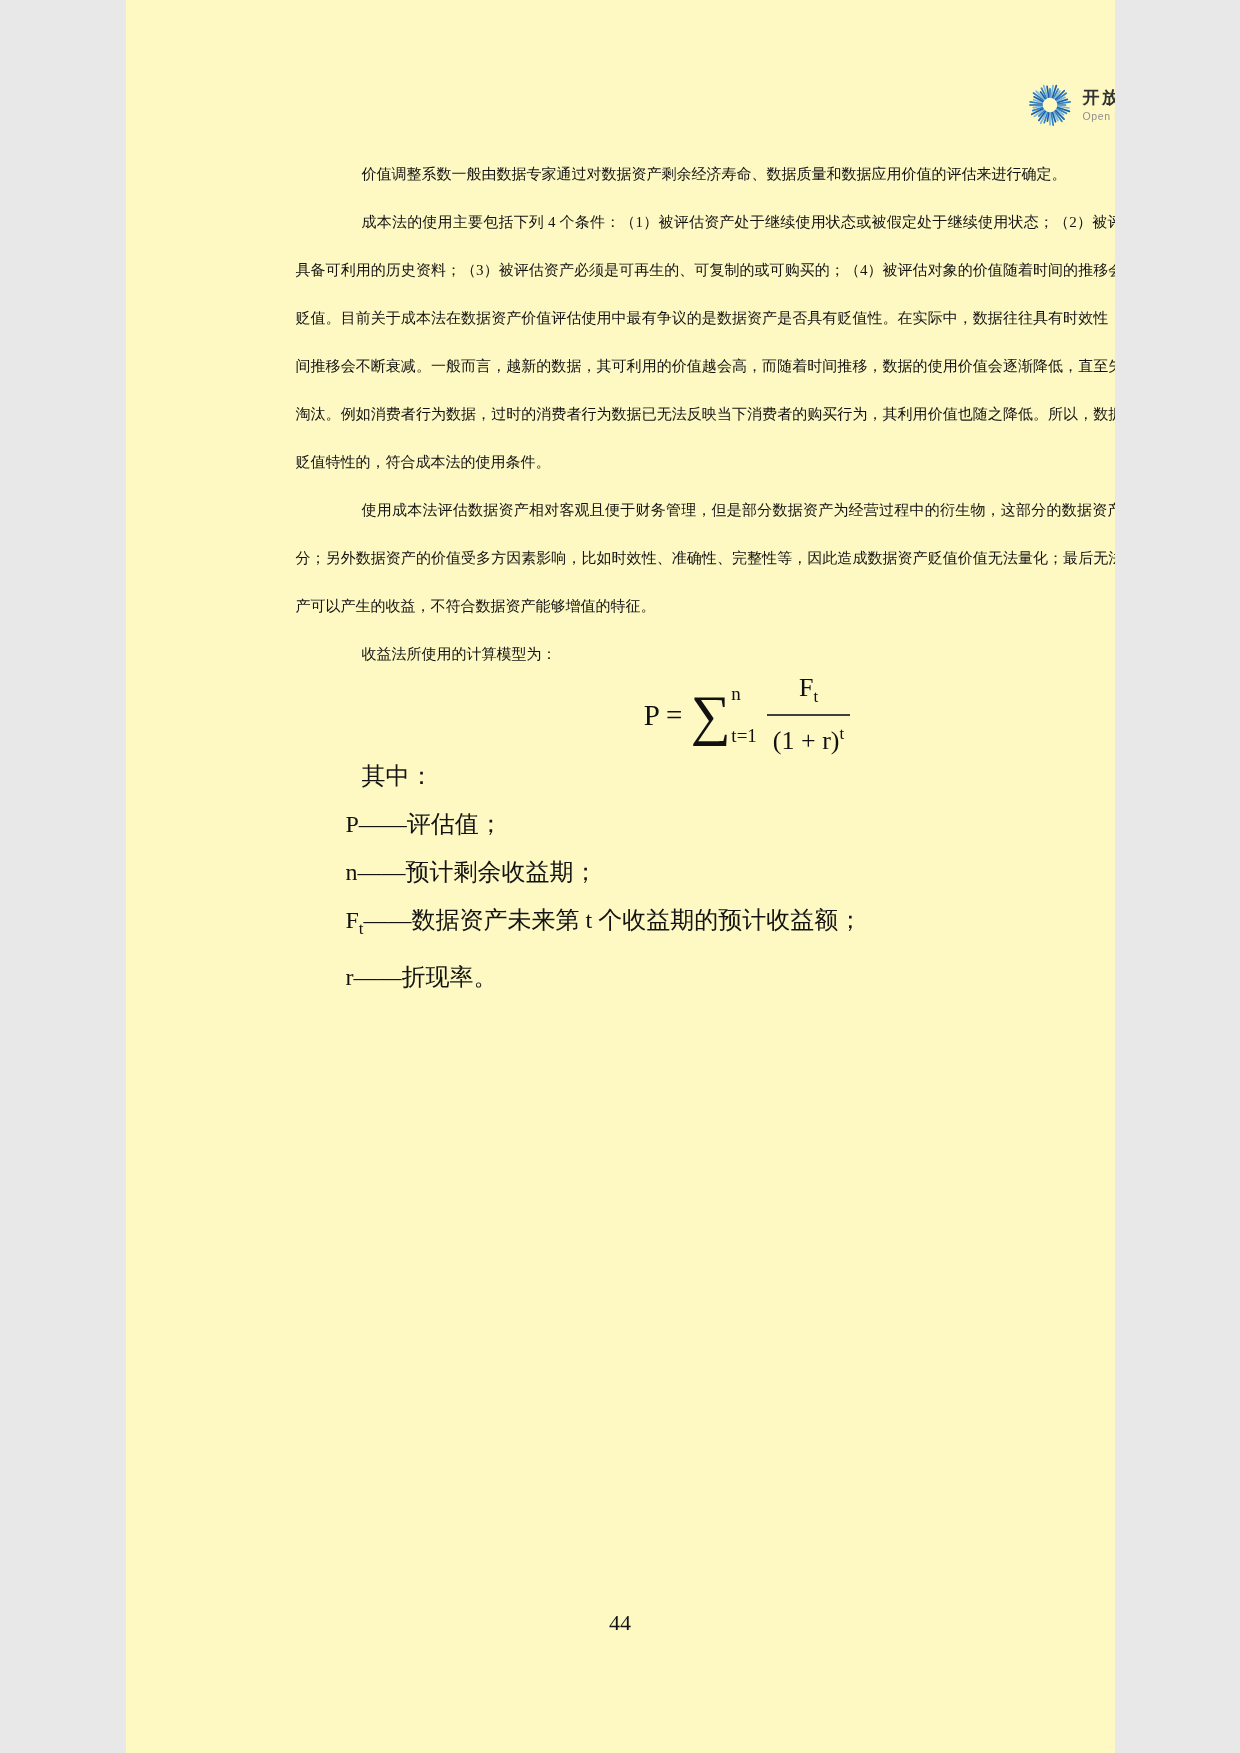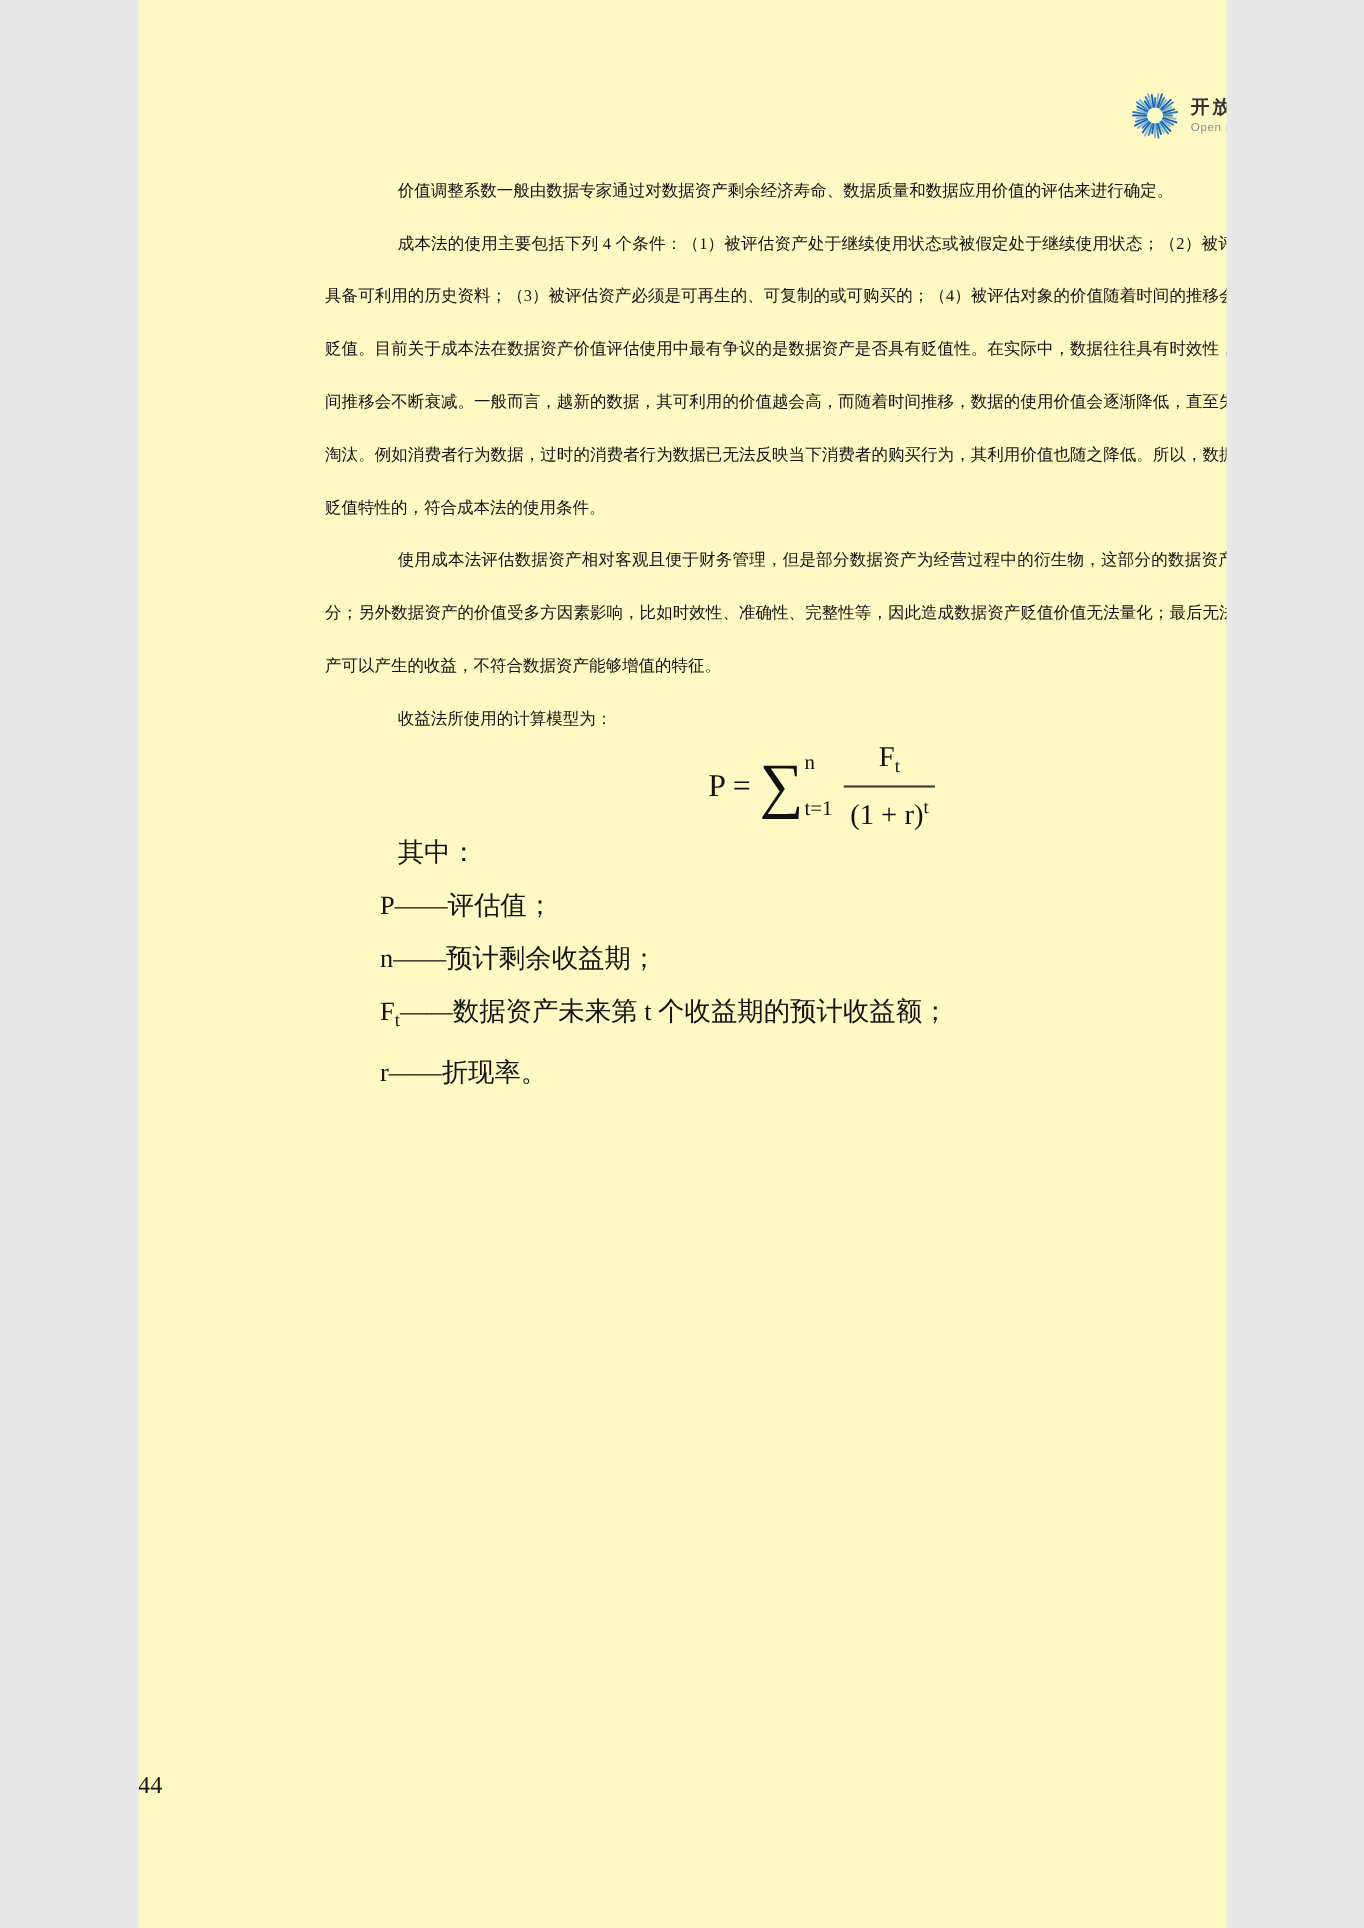--- a/index.html
+++ b/index.html
@@ -47,21 +47,21 @@
   .f-frac{display:inline-flex;flex-direction:column;align-items:center;font-size:26px;margin-left:10px;}
   .f-num{line-height:30px;padding:0 6px 2px;}
   .f-den{border-top:2px solid #404040;line-height:32px;padding:2px 6px 0;}
   .f-num sub,.def-sym sub{font-size:17px;}
   .f-den sup{font-size:17px;}
   
   .where-line{font-size:24px;line-height:48px;margin:0;text-indent:66px;}
   .def-line{font-size:24px;line-height:48px;margin:0;padding-left:50px;white-space:nowrap;}
   .def-sym{font-family:"Liberation Serif",serif;}
   
-  .page-number{position:absolute;top:1610px;left:0;width:100%;text-align:left;font-size:22px;color:#131313;}
+  .page-number{position:absolute;top:1610px;left:0;width:100%;text-align:center;font-size:22px;color:#131313;}
 </style>
 </head>
 <body>
 
 <div class="page">
 
   <div class="logo">
     <svg class="logo-icon" id="sunburst" viewBox="0 0 46 46">
         <line x1="31.00" y1="23.00" x2="38.50" y2="23.00" stroke="#2f7fc1" stroke-width="1.7" stroke-linecap="round"></line>
         <line x1="30.90" y1="24.25" x2="41.99" y2="26.01" stroke="#7ab6e2" stroke-width="1.7" stroke-linecap="round"></line>

